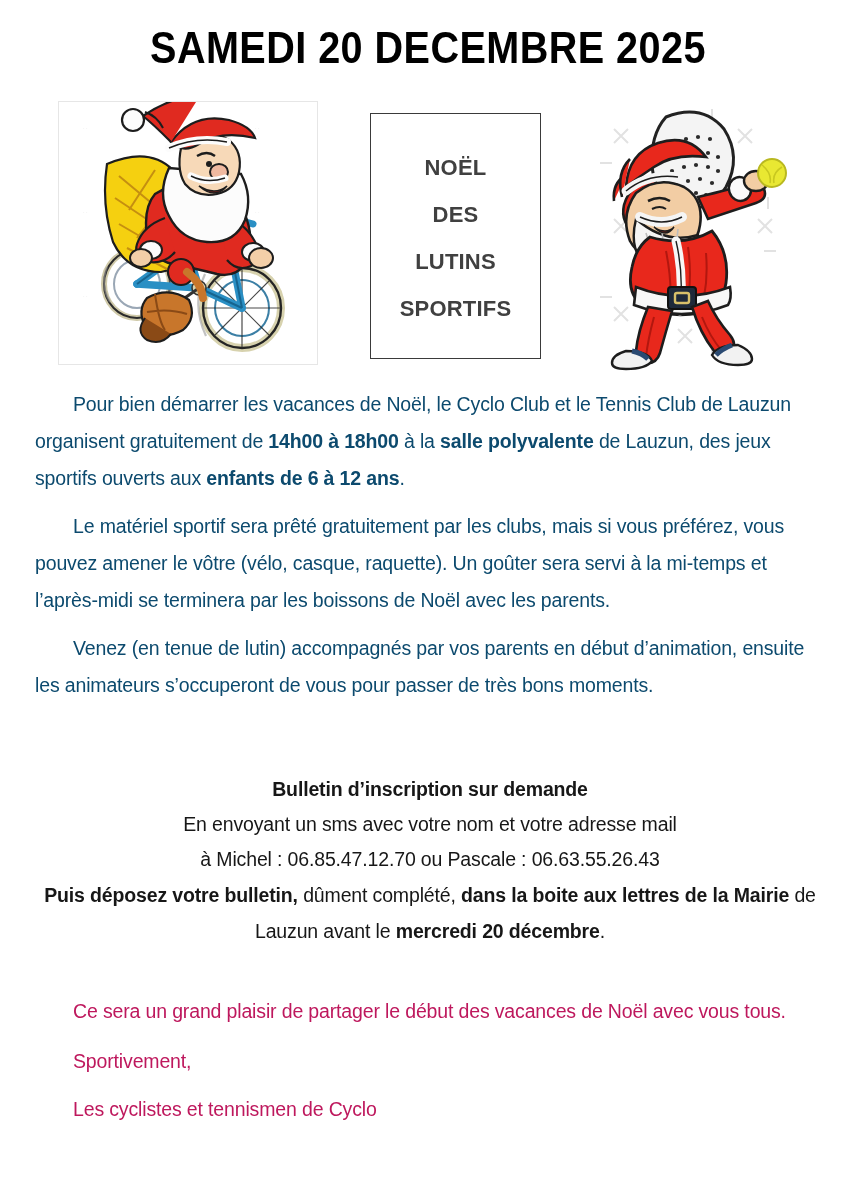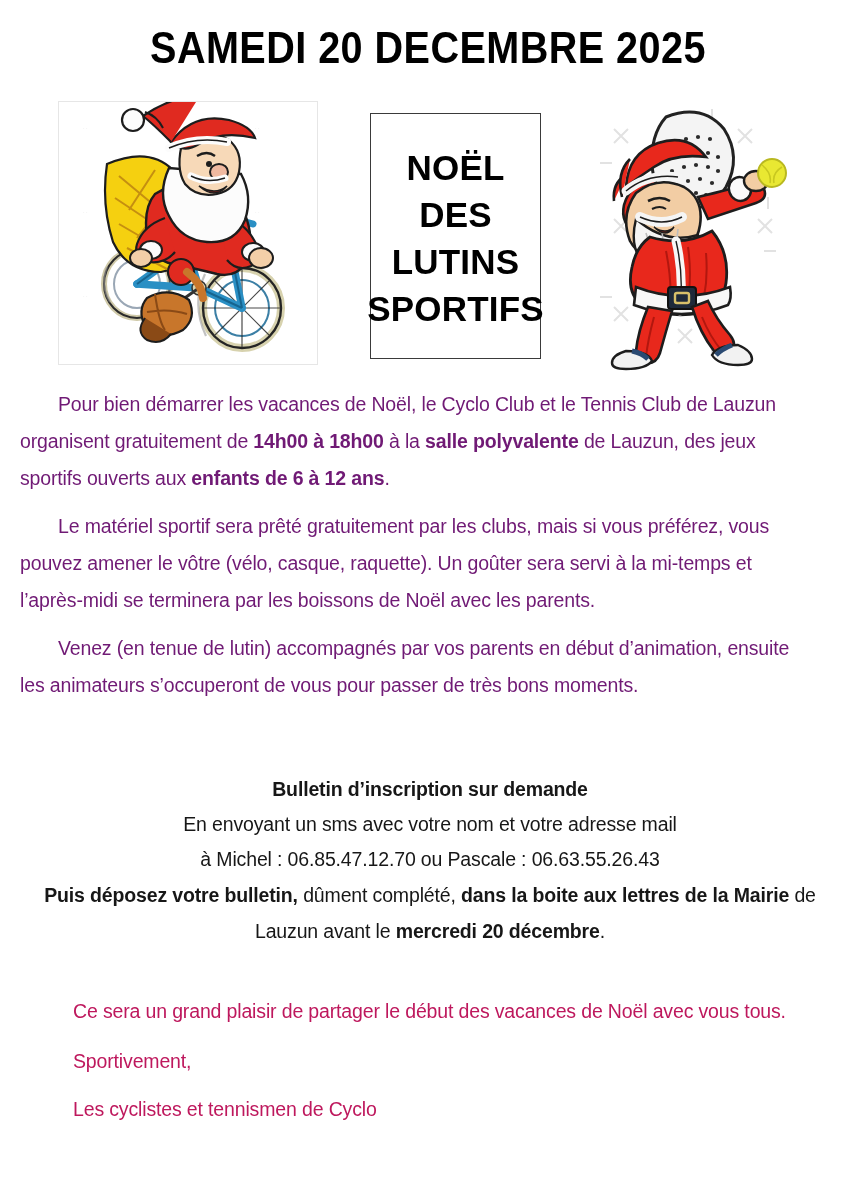--- a/index.html
+++ b/index.html
@@ -68,47 +68,47 @@
     display: flex;
     flex-direction: column;
     align-items: center;
     justify-content: center;
     gap: 2px;
     padding-top: 4px;
   }
   .center-box .bline {
     font-family: "Liberation Sans", sans-serif;
     font-weight: bold;
-    font-size: 35px;
+    font-size: 22px;
     line-height: 45px;
-    color: #000000;
+    color: #404040;
     letter-spacing: 0.2px;
   }
 
   
   .padel-wrap {
     position: absolute;
     left: 592px;
     top: 6px;
     width: 204px;
     height: 272px;
     overflow: hidden;
   }
   .padel-art { position:absolute; left:0; top:0; width:100%; height:100%; }
 
   
   .body-copy {
     position: absolute;
-    left: 20px;
+    left: 35px;
     top: 386px;
     width: 788px;
     font-family: "Liberation Sans", sans-serif;
     font-size: 19.5px;
     line-height: 37px;
-    color: #701a75;
+    color: #0c4a6e;
     letter-spacing: -0.15px;
   }
   .body-copy p {
     margin: 0 0 12px 0;
     text-indent: 38px;
     text-align: left;
   }
   .body-copy p.tight { margin-bottom: 11px; }
   b, strong { font-weight: bold; }
 

